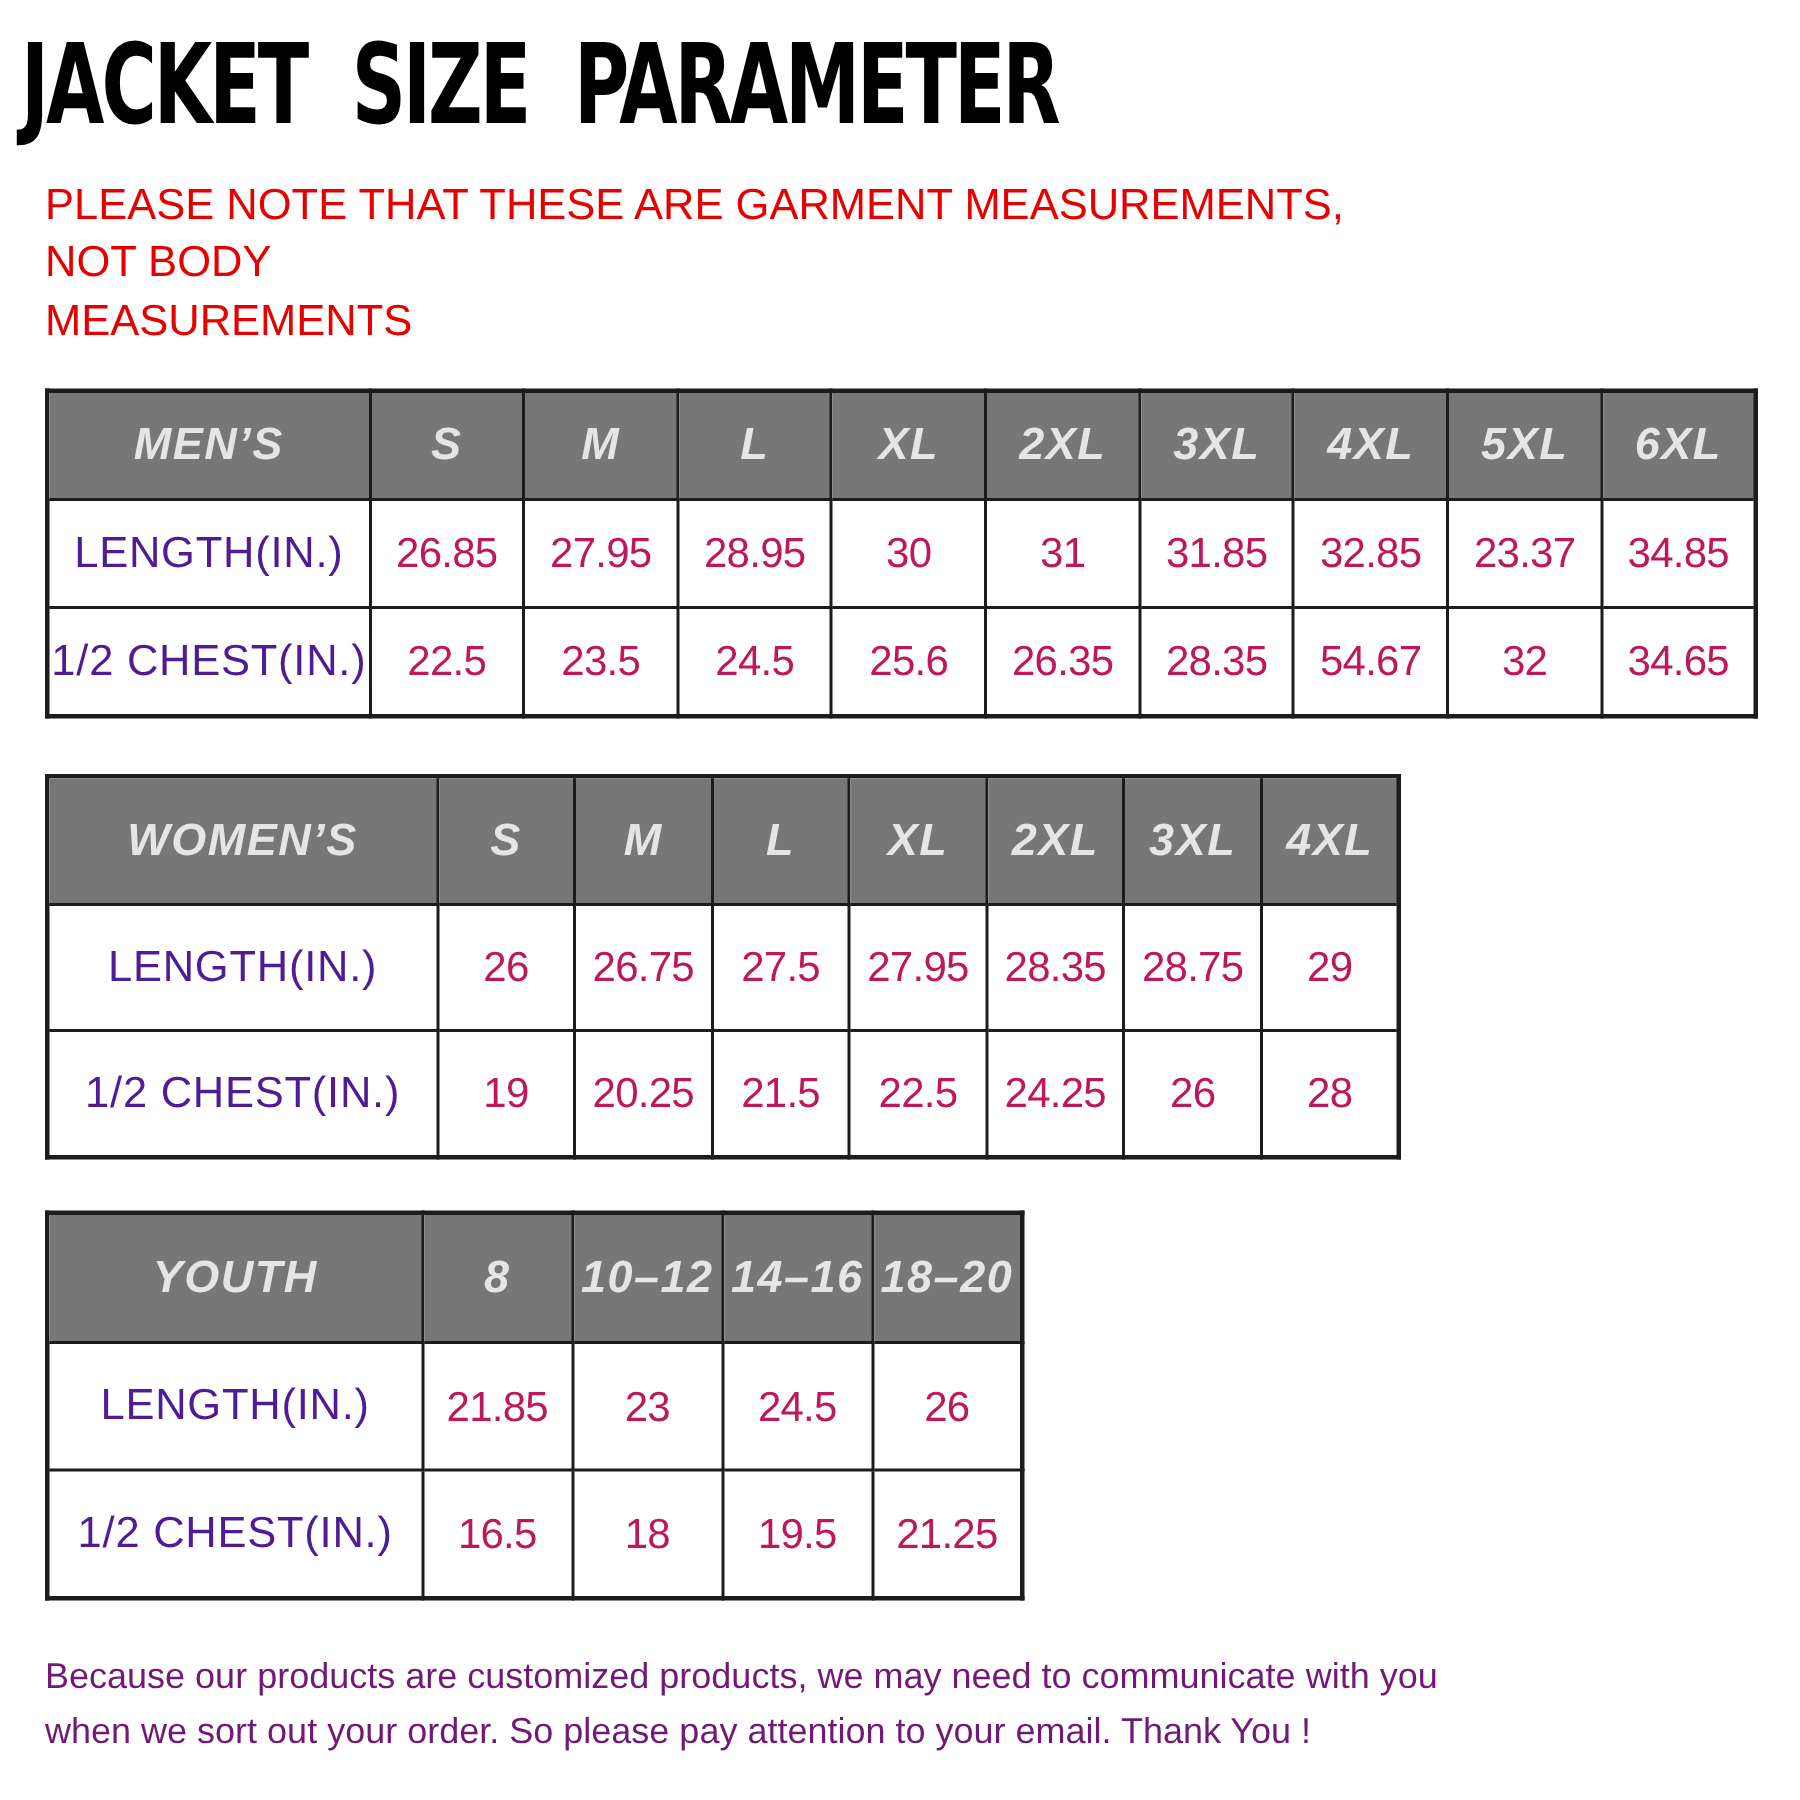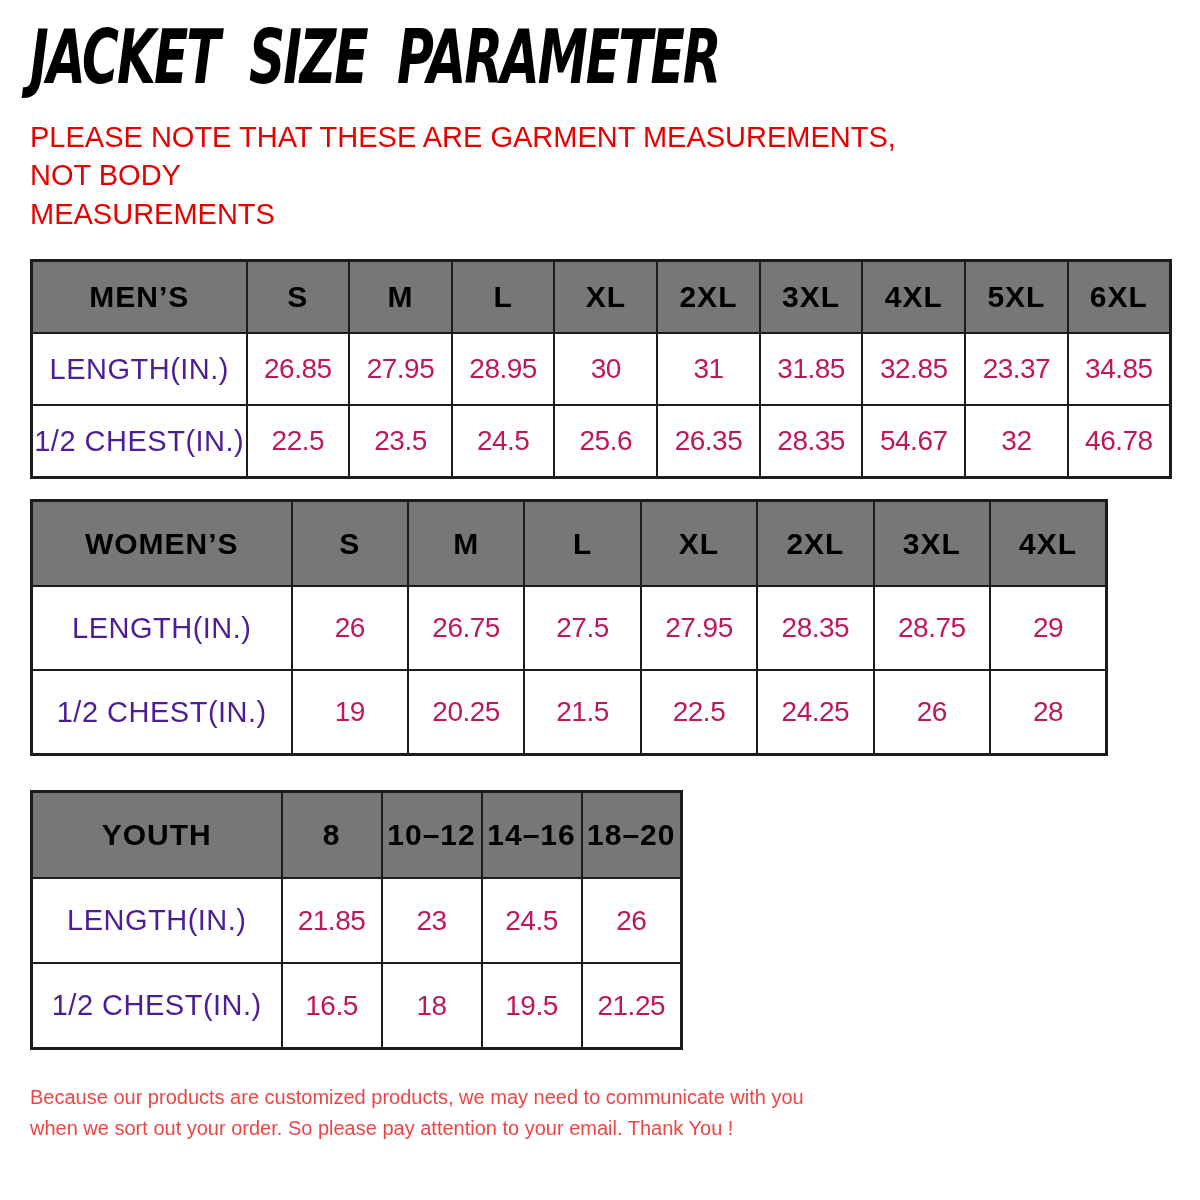--- a/index.html
+++ b/index.html
@@ -6,23 +6,22 @@
     margin: 0;
     padding: 0;
     background: #ffffff;
     width: 1200px;
     height: 1200px;
     font-family: "Liberation Sans", sans-serif;
     color: #111111;
     overflow: hidden;
   }
   .title-wrap {
-    padding: 20px 0 0 30px;
+    padding: 20px 0 0 14px;
     height: 82px;
-    font-style: italic;
   }
   .page-title {
     display: inline-block;
     font-family: "DejaVu Sans", sans-serif;
     font-weight: bold;
     font-size: 74px;
     line-height: 1.0;
     letter-spacing: -3px;
     word-spacing: 22px;
     white-space: nowrap;
@@ -46,49 +45,50 @@
   }
   table.size-table th, table.size-table td {
     border: 2px solid #1c1c1c;
     text-align: center;
     vertical-align: middle;
     padding: 0;
     overflow: hidden;
   }
   table.size-table th {
     background: #777777;
-    color: #000000;
+    color: #e5e5e5;
     font-weight: bold;
     font-size: 30px;
     letter-spacing: 1px;
+    font-style: italic;
   }
   table.size-table td.rowlabel {
     font-size: 29px;
     letter-spacing: 0.5px;
     color: #4c1d95;
   }
   table.size-table td.val {
     font-size: 28px;
     letter-spacing: -0.5px;
     color: #be185d;
   }
   .mens   { width: 1142px; margin: 26px 0 0 30px; }
   .mens   tr { height: 72px; }
   .mens   tr.head { height: 73px; }
-  .womens { width: 1078px; margin: 20px 0 0 30px; }
+  .womens { width: 904px; margin: 37px 0 0 30px; }
   .womens tr { height: 84px; }
   .womens tr.head { height: 86px; }
   .youth  { width: 653px;  margin: 34px 0 0 30px; }
   .youth  tr { height: 85px; }
   .youth  tr.head { height: 87px; }
   .footer-para {
     margin: 32px 0 0 30px;
     width: 1145px;
-    color: #ef4444;
-    font-size: 20px;
+    color: #701a75;
+    font-size: 24px;
     line-height: 1.55;
   }
 </style>
 </head>
 <body>
 
 <div class="title-wrap">
   <span class="page-title">JACKET SIZE PARAMETER</span>
 </div>
 
@@ -129,21 +129,21 @@
   <tr>
     <td class="rowlabel">1/2 CHEST(IN.)</td>
     <td class="val">22.5</td>
     <td class="val">23.5</td>
     <td class="val">24.5</td>
     <td class="val">25.6</td>
     <td class="val">26.35</td>
     <td class="val">28.35</td>
     <td class="val">54.67</td>
     <td class="val">32</td>
-    <td class="val">46.78</td>
+    <td class="val">34.65</td>
   </tr>
 </tbody>
   </table>
 
 <table class="size-table womens">
   <colgroup>
       <col style="width:260px">
     </colgroup>
   <tbody>
       <tr class="head">

